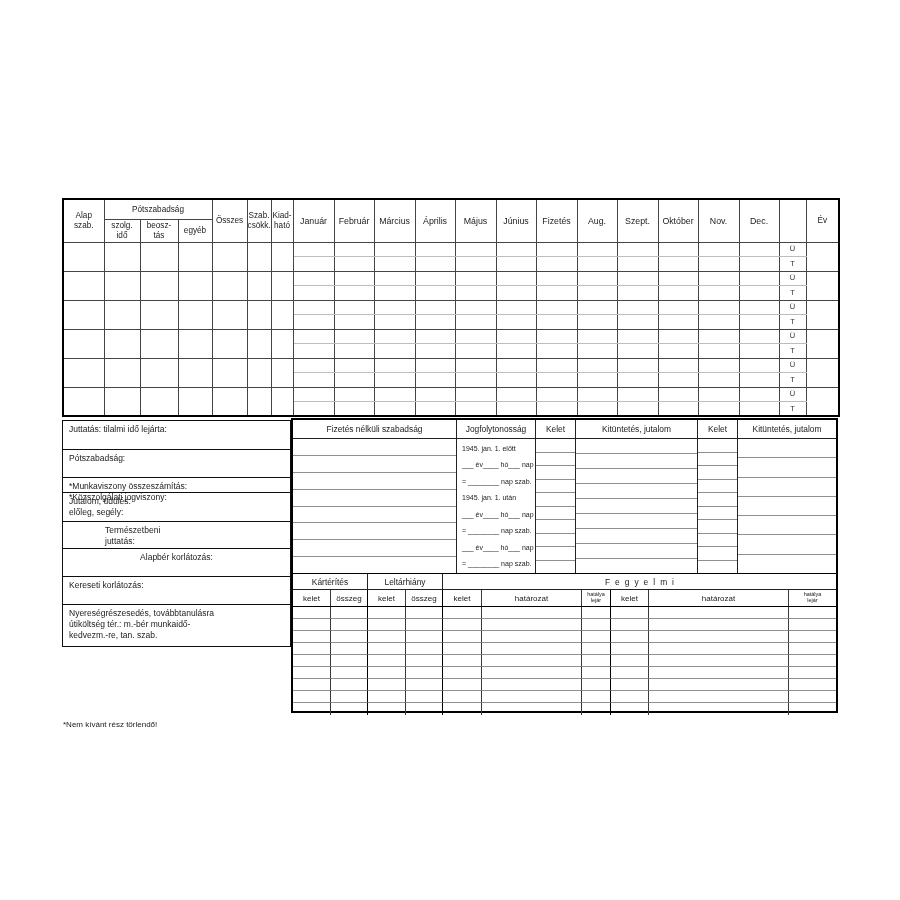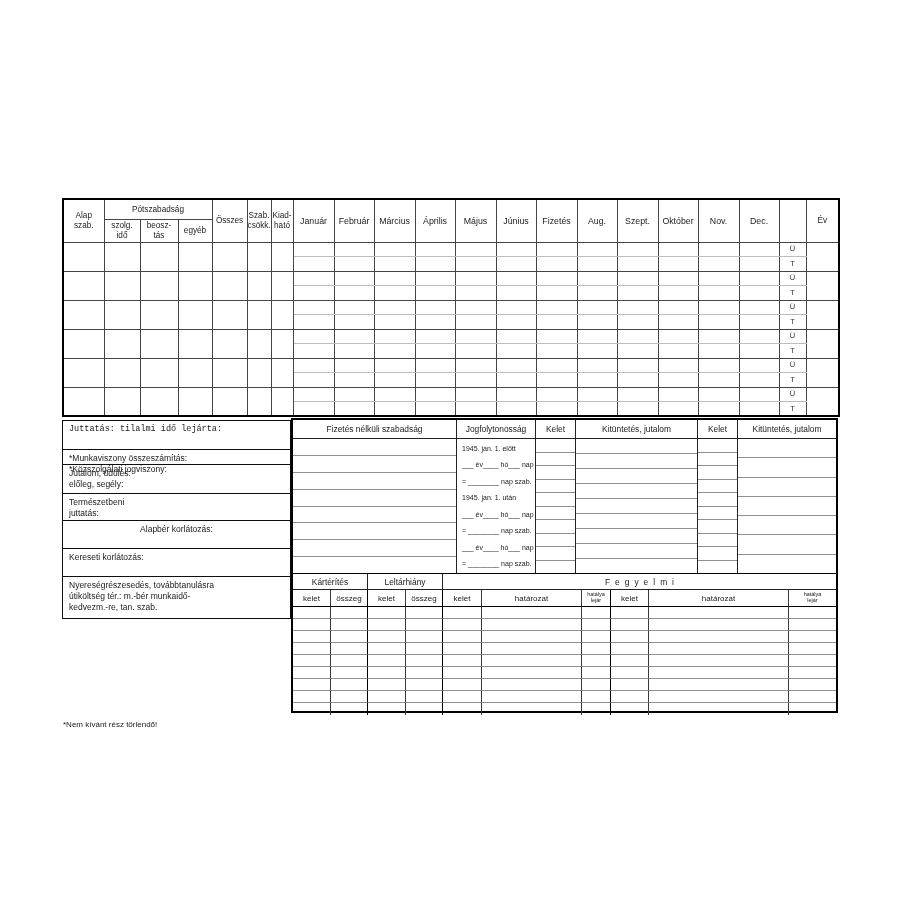--- a/index.html
+++ b/index.html
@@ -15,21 +15,21 @@
   .hcell { font-size:8.2px; text-align:center; vertical-align:middle;
            white-space:pre-line; line-height:1.15; color:#222; }
   .mh    { font-size:8.8px; }
   .light { border-bottom:1px solid #bdbdbd !important; }
   .uc    { font-size:7.5px; text-align:center; vertical-align:middle; line-height:1; color:#333; }
 
   
   .lower { position:absolute; left:0; top:220px; width:776px; height:295px; }
   .leftcol { position:absolute; left:0; top:2px; width:229px; }
   .lbox { box-sizing:border-box; border:1.5px solid #0f0f0f; margin-top:-1px; background:#fff; }
-  .lbox:first-child { margin-top:0;font-family:Liberation Mono, monospace; }
+  .lbox:first-child { margin-top:0; }
   .llabel { display:block; padding:3px 6px 0 6px; font-size:8.5px; line-height:1.32;
             white-space:pre-line; color:#1a1a1a; }
 
   .rightcol { position:absolute; left:229px; top:0; width:547px; height:295px;
               box-sizing:border-box; border:2px solid #000; background:#fff; }
   .mid-head { display:flex; height:18px; border-bottom:1px solid #222; }
   .mh-cell { box-sizing:border-box; border-right:1px solid #222; font-size:8.4px;
              display:flex; align-items:center; justify-content:center; }
   .mh-cell:last-child { border-right:none; }
   .mid-body { display:flex; height:134px; border-bottom:1.5px solid #000; }
@@ -348,29 +348,32 @@
             <td></td>
             <td class="uc">T</td>
           </tr>
         </tbody>
       </table>
     <div class="lower">
       <div class="leftcol">
           <div class="lbox" style="height: 30px;">
             <span class="llabel">Juttatás: tilalmi idő lejárta:</span>
           </div>
+          <div class="lbox" style="height: 29px;">
+            <span class="llabel">Pótszabadság:</span>
+          </div>
           <div class="lbox" style="height: 16px;">
             <span class="llabel">*Munkaviszony összeszámítás:
 *Közszolgálati jogviszony:</span>
           </div>
           <div class="lbox" style="height: 30px;">
             <span class="llabel">Jutalom, üdülés:
 előleg, segély:</span>
           </div>
-          <div class="lbox" style="height: 28px;">
+          <div class="lbox" style="height: 28px; padding-left: 36px;">
             <span class="llabel">Természetbeni
 juttatás:</span>
           </div>
           <div class="lbox" style="height: 29px; text-align: center;">
             <span class="llabel">Alapbér korlátozás:</span>
           </div>
           <div class="lbox" style="height: 29px;">
             <span class="llabel">Kereseti korlátozás:</span>
           </div>
           <div class="lbox" style="height: 43px;">

